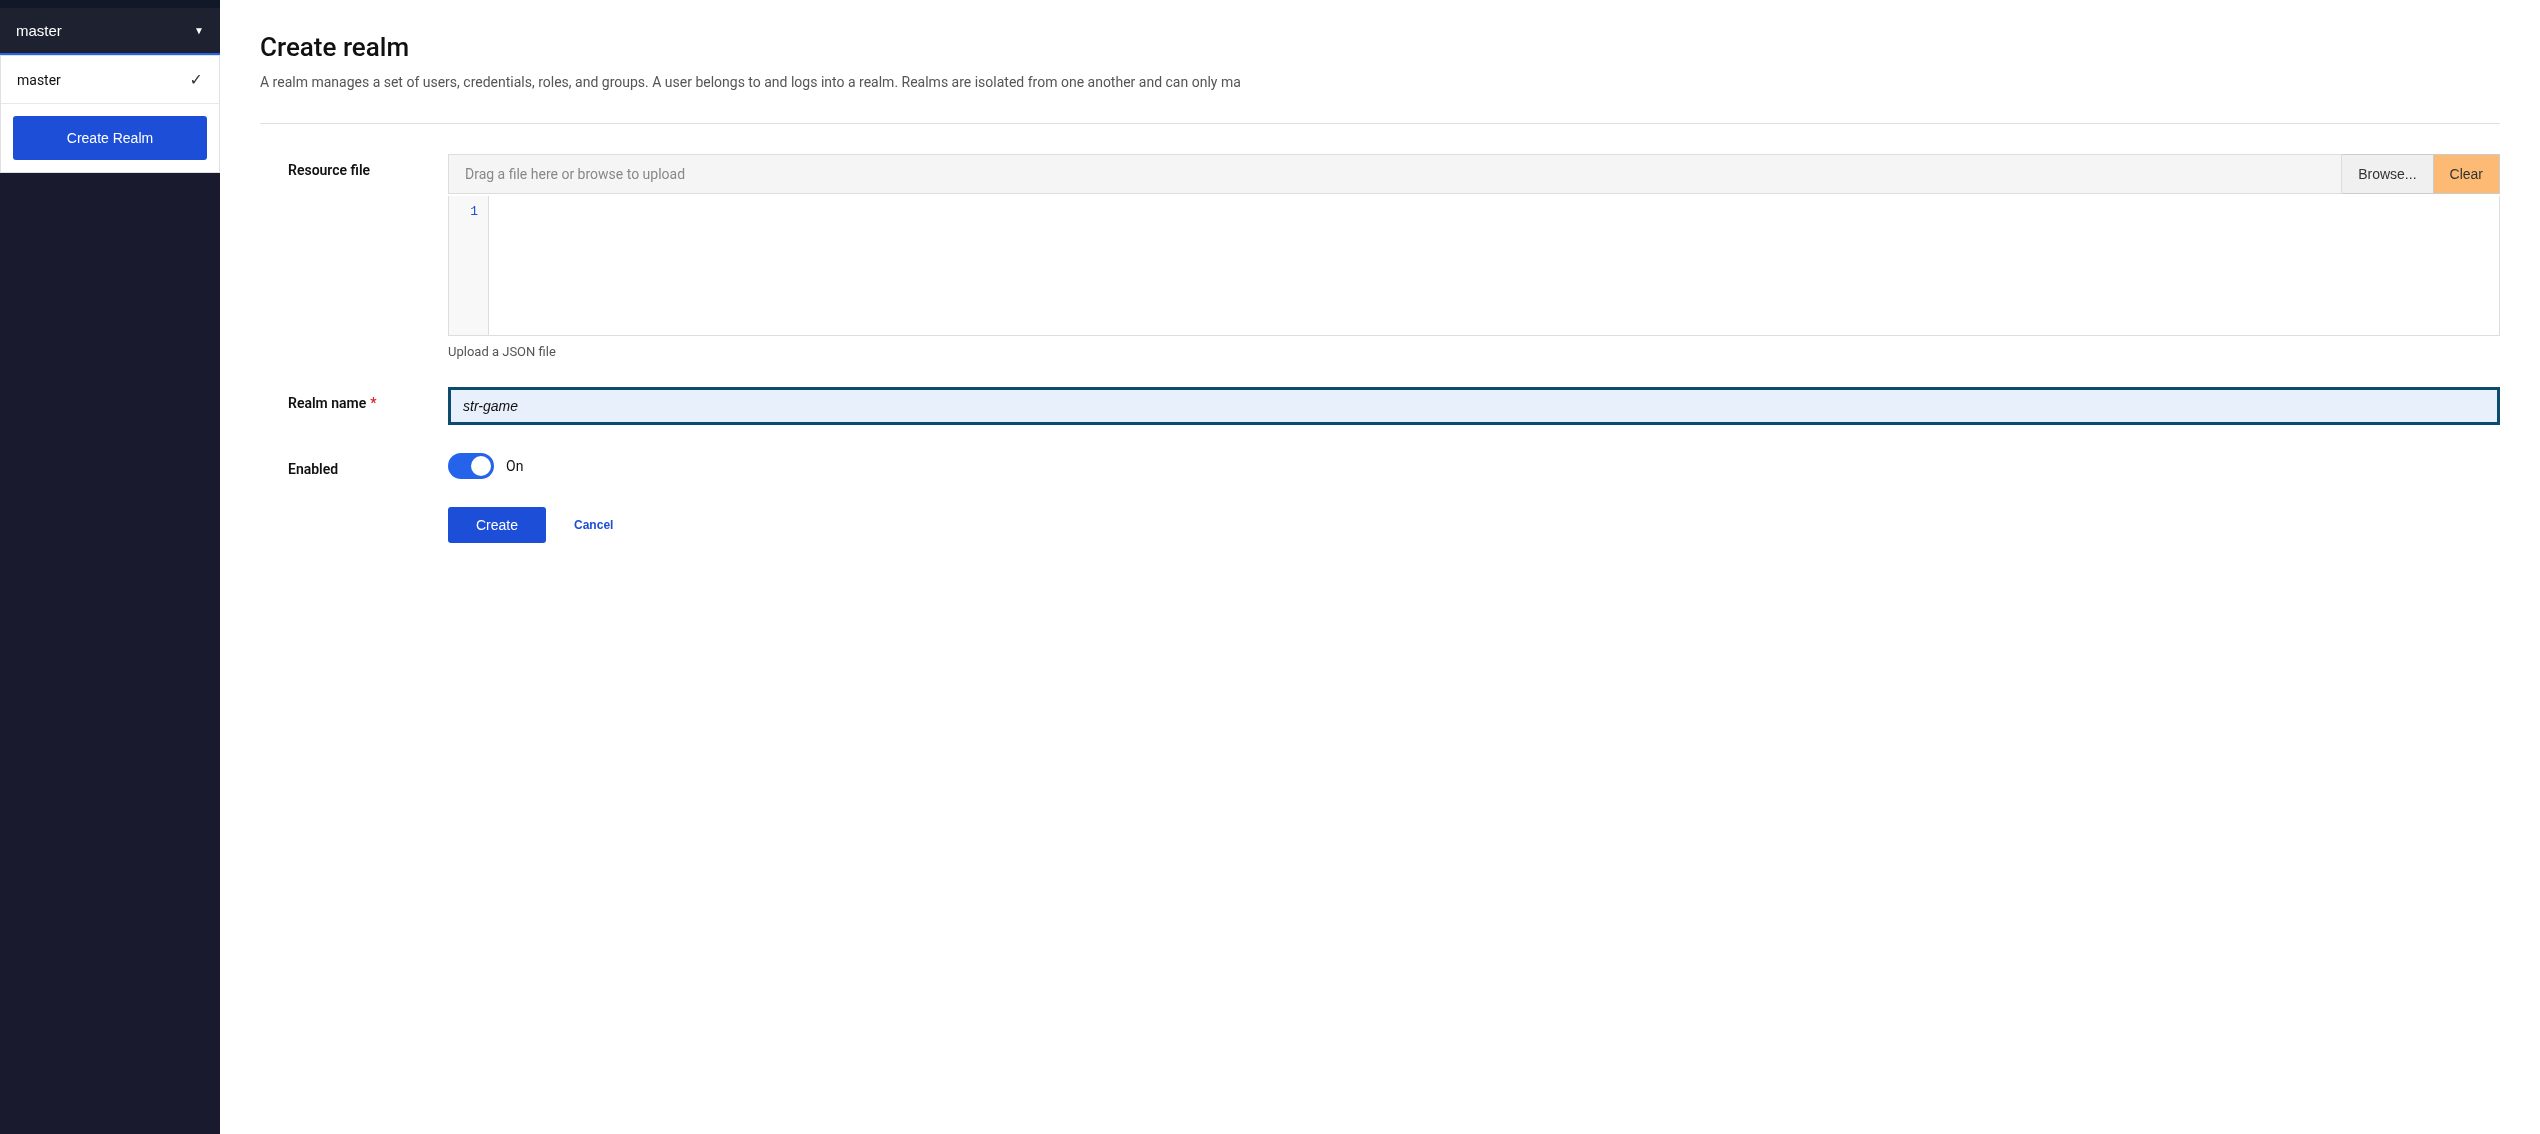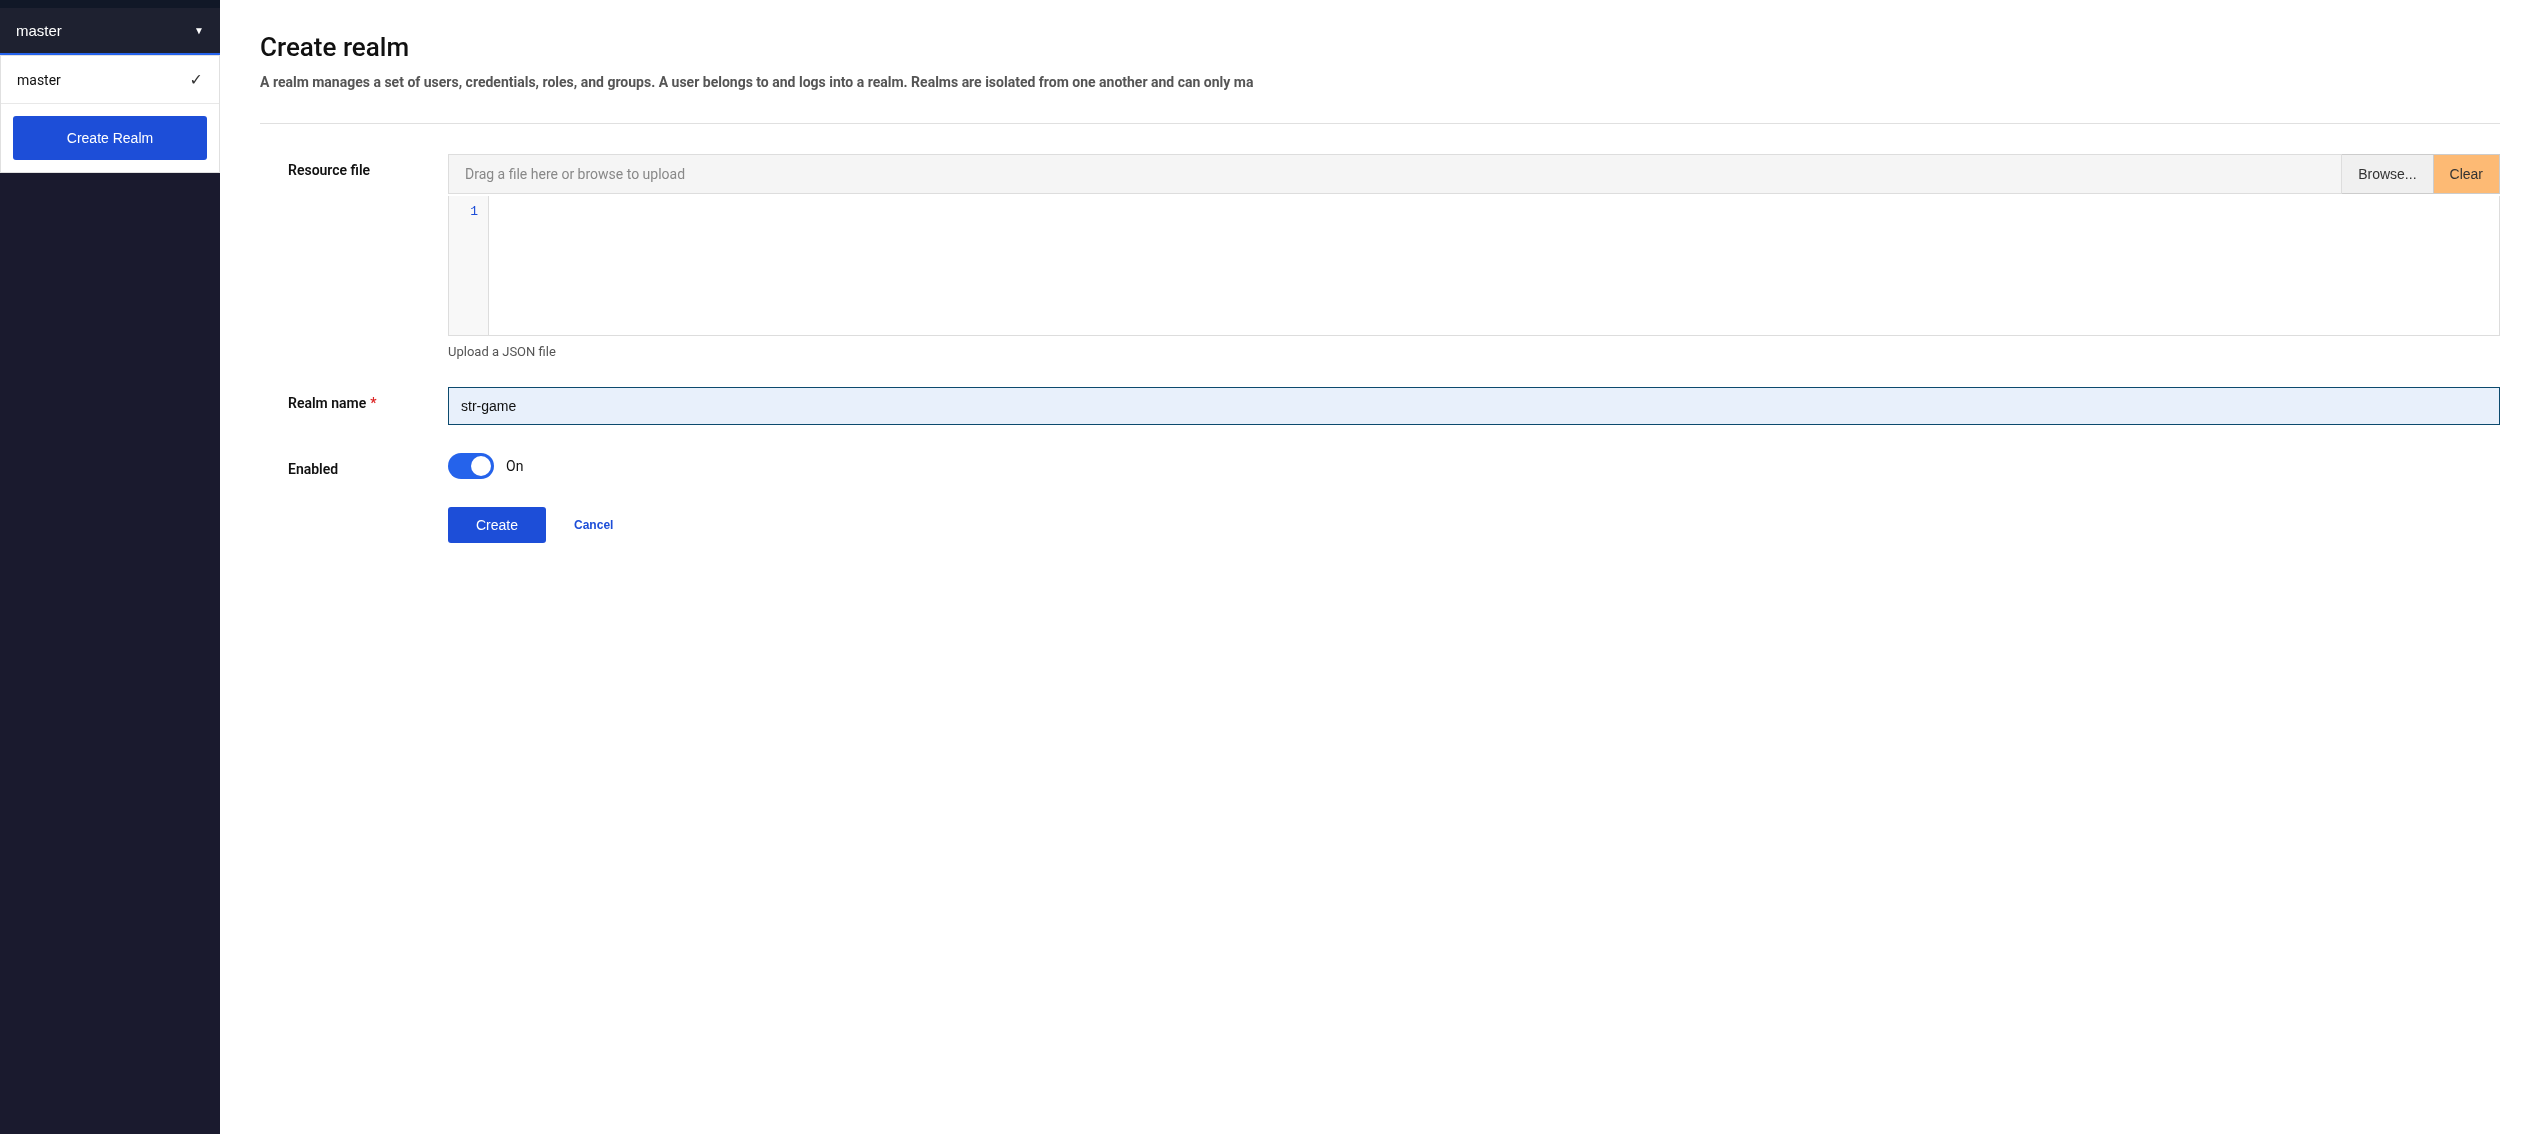--- a/index.html
+++ b/index.html
@@ -104,21 +104,20 @@
       font-weight: 500;
       color: #111;
       margin-bottom: 10px;
     }
 
     .page-description {
       color: #555;
       font-size: 14px;
       margin-bottom: 30px;
       line-height: 1.5;
-      font-weight: bold;
     }
 
     .divider {
       border: none;
       border-top: 1px solid #e0e0e0;
       margin-bottom: 30px;
     }
 
     
     .form-section {
@@ -234,26 +233,27 @@
     .upload-hint {
       color: #555;
       font-size: 13px;
       margin-top: 8px;
     }
 
     
     .realm-name-input {
       width: 100%;
       padding: 8px 12px;
-      border: 1px solid #0c4a6e;
+      border: 3px solid #0c4a6e;
       background: #e8f0fb;
       font-size: 14px;
       color: #111;
       outline: none;
       height: 38px;
+      font-style: italic;
     }
 
     
     .toggle-row {
       display: flex;
       align-items: center;
       gap: 12px;
     }
 
     .toggle-switch {

